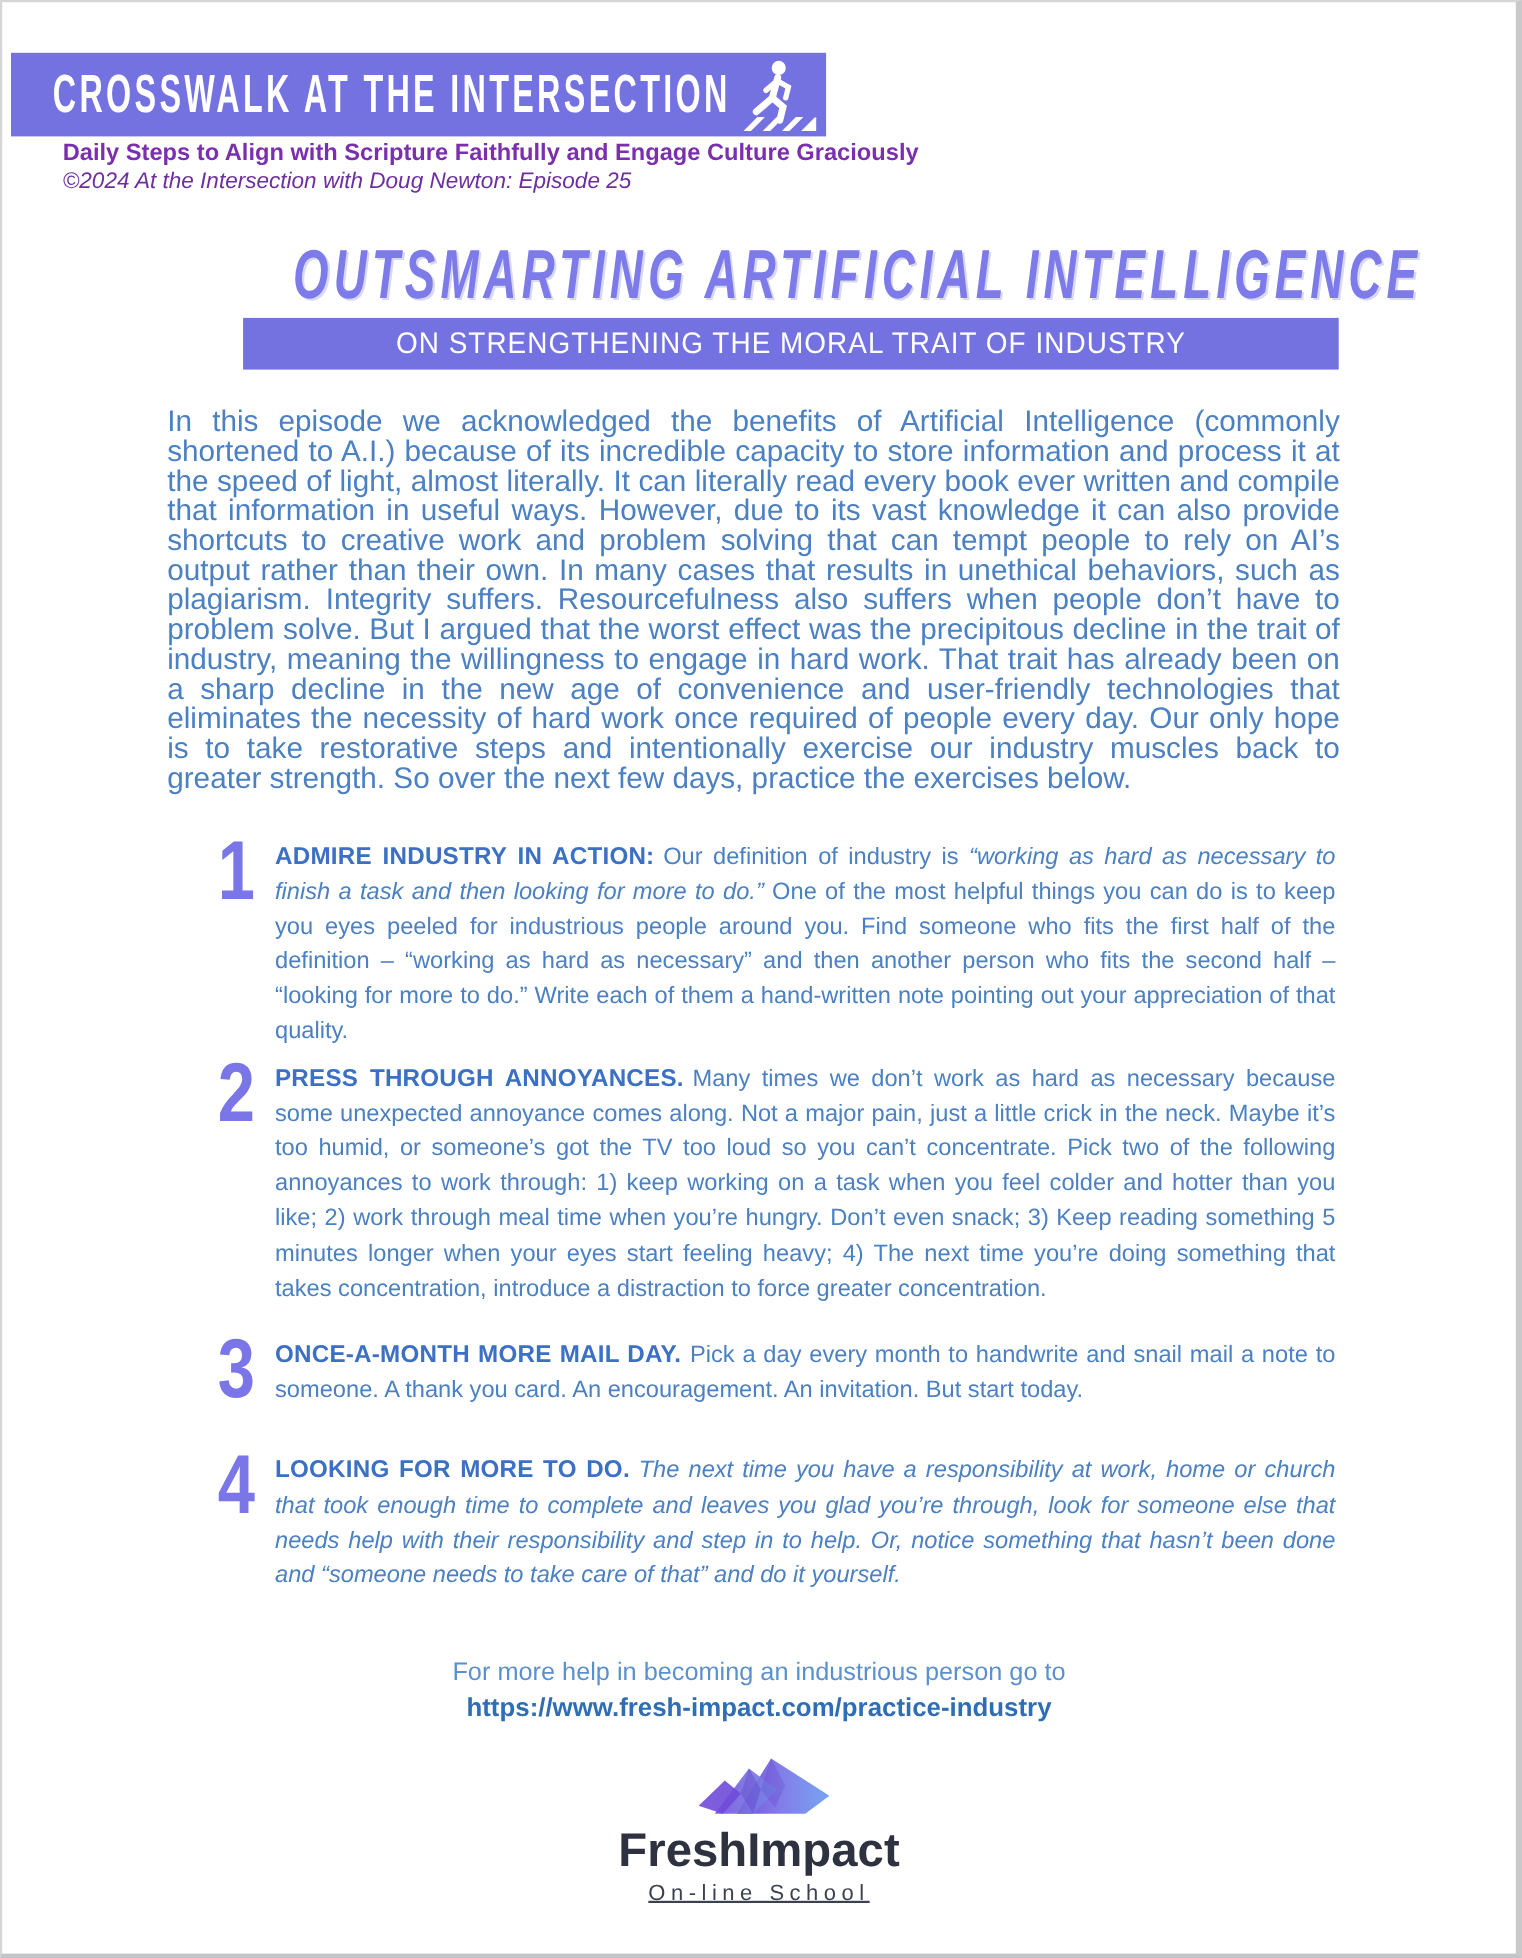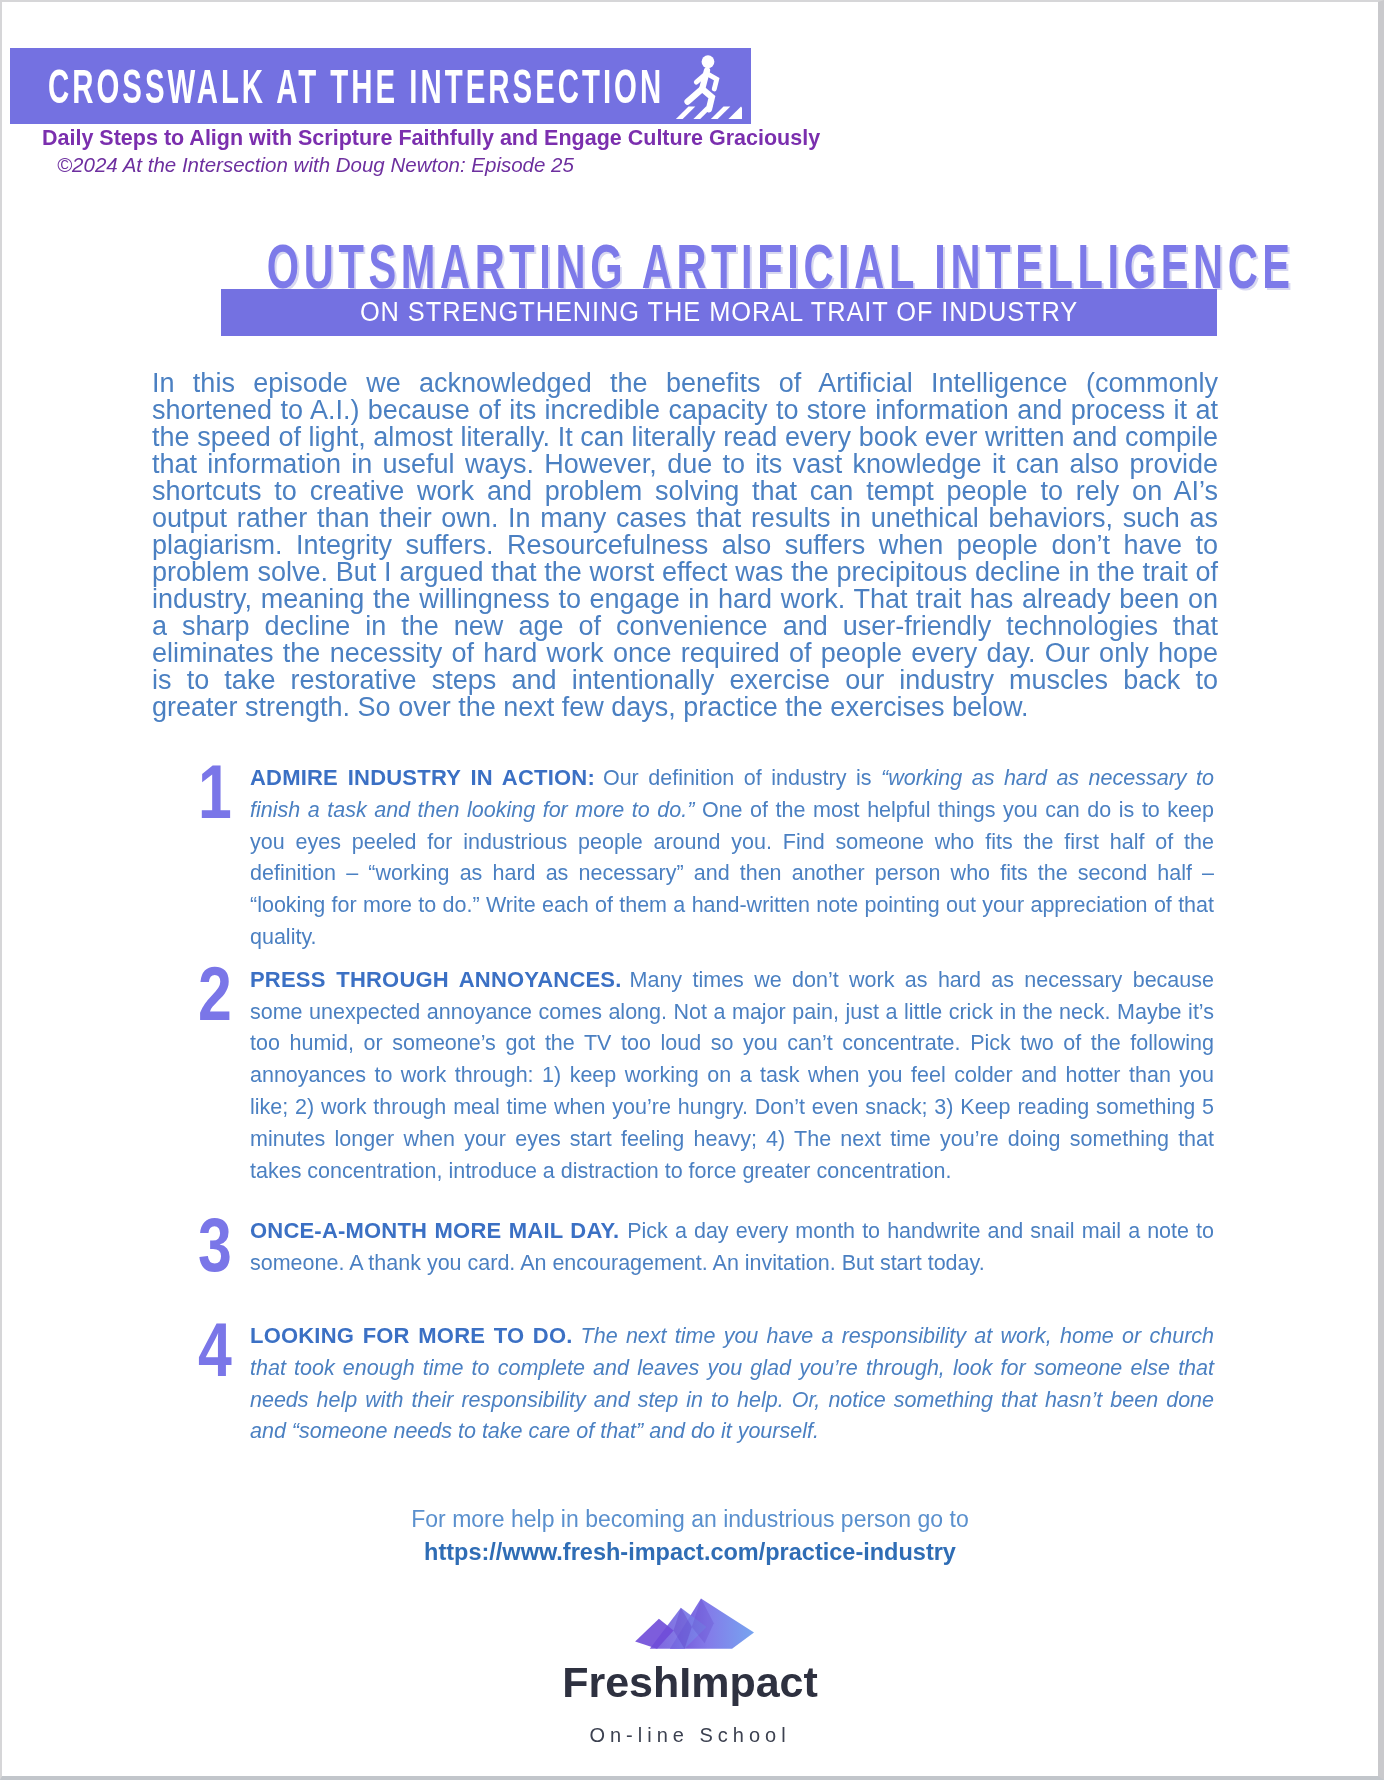--- a/index.html
+++ b/index.html
@@ -7,24 +7,24 @@
     position:relative;width:1384px;height:1780px;box-sizing:border-box;background:#fff;
     border-top:2px solid #d6d6d8;border-left:2px solid #d6d6d8;
     border-right:6px solid #c9c9cc;border-bottom:4px solid #c2c6cb;
     font-family:"Liberation Sans",sans-serif;overflow:hidden;
   }
   
   .top-banner{position:absolute;left:8px;top:46px;width:741px;height:76px;background:var(--accent,#7471e1);display:flex;align-items:center;}
   .banner-title{color:#fff;font-weight:700;font-size:49px;letter-spacing:5px;white-space:nowrap;
     transform:scaleX(.60);transform-origin:0 50%;margin-left:38px;}
   .ped-icon{position:absolute;right:8px;top:4px;width:72px;height:70px;}
-  .tagline{position:absolute;left:40px;top:124px;font-size:21.5px;font-weight:700;color:var(--tagline,#7b2fae);}
+  .tagline{position:absolute;left:55px;top:124px;font-size:21.5px;font-weight:700;color:var(--tagline,#7b2fae);}
   .copyright{position:absolute;left:55px;top:151px;font-size:20.5px;font-style:italic;font-weight:500;color:var(--copyright,#6d2f9f);}
   
-  .main-title{position:absolute;left:0;top:228px;width:100%;text-align:left;}
+  .main-title{position:absolute;left:0;top:212px;width:100%;text-align:left;font-style:italic;}
   .main-title span{display:inline-block;font-size:63px;font-weight:700;color:var(--title,#7d7ae9);
     letter-spacing:7px;white-space:nowrap;transform:scaleX(.66);transform-origin:50% 50%;
     text-shadow:3px 2px 0 rgba(168,168,222,.45);}
   .subtitle-bar{position:absolute;left:207px;top:287px;width:996px;height:47px;background:var(--accent,#7471e1);
     display:flex;align-items:center;justify-content:center;margin-left:12px;}
   .subtitle-bar span{color:#fff;font-size:27px;letter-spacing:1px;white-space:nowrap;transform:scaleX(.94);}
   
   .intro{position:absolute;left:150px;top:368px;width:1066px;text-align:justify;
     font-size:27px;line-height:27px;color:var(--body,#4b80c2);}
   
@@ -40,21 +40,21 @@
   
   .footer-help{position:absolute;left:0;top:1504px;width:100%;text-align:center;font-size:23px;color:var(--help,#5a90ce);}
   .footer-link{position:absolute;left:0;top:1537px;width:100%;text-align:center;}
   .footer-link a{font-size:23.5px;font-weight:700;color:var(--link,#2f6db5);text-decoration:none;cursor:pointer;}
   
   .logo{position:absolute;left:0;top:1593px;width:100%;text-align:center;}
   .logo-mark{width:128px;height:62px;display:block;margin:0 auto;}
   .brand{font-size:43px;line-height:1.05;color:var(--navy,#2e3140);margin-top:3px;}
   .brand .b1{font-weight:700;}
   .brand .b2{font-weight:800;}
-  .school{font-size:20px;letter-spacing:5px;color:var(--subtext,#3c4150);margin-top:19px;}
+  .school{font-size:20px;letter-spacing:5px;color:var(--subtext,#3c4150);margin-top:5px;text-decoration:underline;}
 </style>
 </head>
 <body>
 
 <div class="page">
 
   <div class="top-banner">
     <span class="banner-title">CROSSWALK AT THE INTERSECTION</span>
     <svg class="ped-icon" viewBox="0 0 72 72">
       <g fill="none" stroke="#ffffff" stroke-linecap="round">

